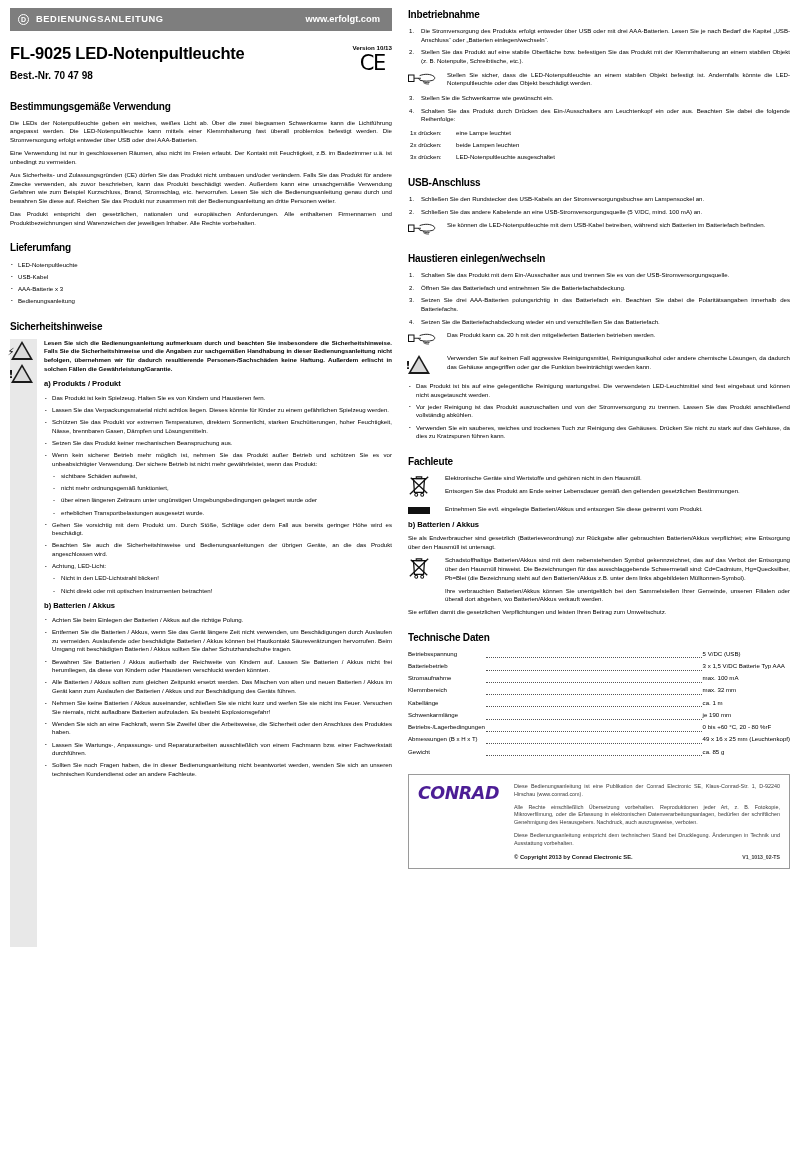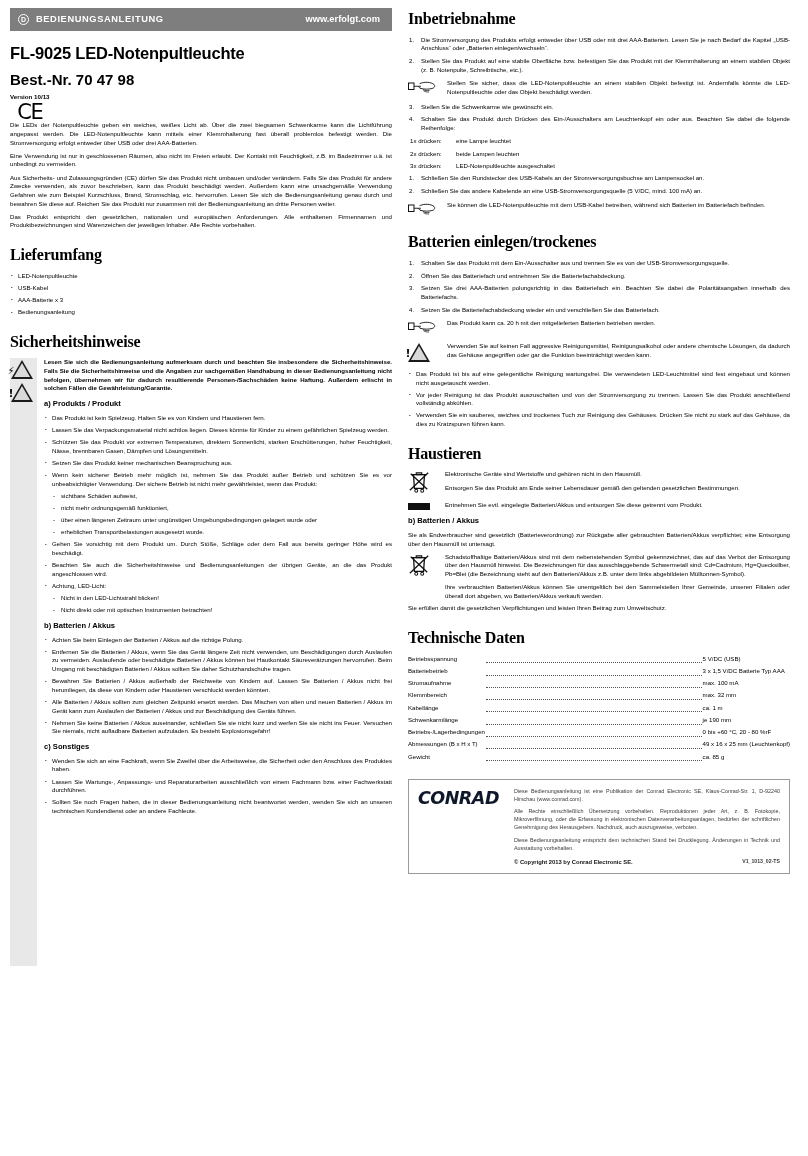--- a/index.html
+++ b/index.html
@@ -30,28 +30,28 @@
   .d-badge {
     width: 11px; height: 11px; border-radius: 50%;
     border: 1.3px solid #fff; color:#fff;
     font-size: 7px; font-weight: bold;
     display:flex; align-items:center; justify-content:center;
     line-height:1;
   }
   .hdr-title { color:#fff; font-weight:bold; font-size:9.3px; letter-spacing:.6px; }
   .hdr-url { color:#fff; font-weight:bold; font-size:9.3px; }
 
-  .titlerow { display:flex; justify-content:space-between; align-items:flex-start;flex-direction:column; }
+  .titlerow { display:flex; justify-content:space-between; align-items:flex-start; }
   h1.doc-title { font-size:16.5px; font-weight:bold; margin:0 0 4px 0; letter-spacing:-.2px; }
-  .bestnr { font-size:15px; font-weight:bold; margin:0; }
+  .bestnr { font-size:10px; font-weight:bold; margin:0; }
   .verbox { text-align:center; padding-top:2px; }
   .version { font-size:6.2px; font-weight:bold; margin-bottom:1px; }
   .ce { font-size:21px; font-weight:normal; letter-spacing:-1.5px; font-family:"DejaVu Sans", sans-serif; line-height:.9; }
 
-  h2 { font-size:16px; font-weight:bold; margin:14px 0 5px 0; letter-spacing:-.2px;font-family:Liberation Serif, serif; }
+  h2 { font-size:10px; font-weight:bold; margin:14px 0 5px 0; letter-spacing:-.2px; }
   h2.first { margin-top:16px; }
   h3 { font-size:7.6px; font-weight:bold; margin:6px 0 4px 0; }
   p { margin:0 0 4.5px 0; text-align:justify; }
 
   ul.dash { list-style:none; margin:0 0 3px 0; padding:0; }
   ul.dash > li {
     position:relative; padding-left:8px; margin-bottom:3.5px; text-align:justify;
   }
   ul.dash > li:before {
     content:"·"; position:absolute; left:1px; top:-.5px; font-weight:bold;
@@ -118,21 +118,21 @@
 
   
   .footer {
     border:1px solid #9a9a9a; padding:8px 9px 7px 9px; margin-top:14px;
     display:flex; gap:10px; color:#3b3b3b;
   }
   .flogo { width:86px; flex:0 0 86px; padding-top:2px; }
   .conrad-logo {
     font-family:"DejaVu Sans", sans-serif;
     font-size:17.5px; font-weight:bold; font-style:italic;
-    letter-spacing:-.5px; color:#0f172a; line-height:1;
+    letter-spacing:-.5px; color:#4c1d95; line-height:1;
   }
   .ftext { flex:1; font-size:5.4px; line-height:1.45; }
   .ftext p { margin:0 0 5px 0; text-align:justify; }
   .fbot { display:flex; justify-content:space-between; align-items:flex-end; margin-top:2px; }
   .fbot .cr { font-weight:bold; font-size:5.8px; color:#111; }
   .fbot .vcode { font-weight:bold; font-size:5.2px; }
 </style>
 </head>
 <body>
 
@@ -153,20 +153,21 @@
       <div>
         <h1 class="doc-title">FL-9025 LED-Notenpultleuchte</h1>
         <p class="bestnr">Best.-Nr. 70 47 98</p>
       </div>
       <div class="verbox">
         <div class="version">Version  10/13</div>
         <div class="ce">CE</div>
       </div>
     </div>
 
+    <h2 class="first">Bestimmungsgemäße Verwendung</h2>
     <p>Die LEDs der Notenpultleuchte geben ein weiches, weißes Licht ab. Über die zwei biegsamen Schwenkarme kann die Lichtführung angepasst werden. Die LED-Notenpultleuchte kann mittels einer Klemmhalterung fast überall problemlos befestigt werden. Die Stromversorgung erfolgt entweder über USB oder drei AAA-Batterien.</p>
     <p>Eine Verwendung ist nur in geschlossenen Räumen, also nicht im Freien erlaubt. Der Kontakt mit Feuchtigkeit, z.B. im Badezimmer u.ä. ist unbedingt zu vermeiden.</p>
     <p>Aus Sicherheits- und Zulassungsgründen (CE) dürfen Sie das Produkt nicht umbauen und/oder verändern. Falls Sie das Produkt für andere Zwecke verwenden, als zuvor beschrieben, kann das Produkt beschädigt werden. Außerdem kann eine unsachgemäße Verwendung Gefahren wie zum Beispiel Kurzschluss, Brand, Stromschlag, etc. hervorrufen. Lesen Sie sich die Bedienungsanleitung genau durch und bewahren Sie diese auf. Reichen Sie das Produkt nur zusammen mit der Bedienungsanleitung an dritte Personen weiter.</p>
     <p>Das Produkt entspricht den gesetzlichen, nationalen und europäischen Anforderungen. Alle enthaltenen Firmennamen und Produktbezeichnungen sind Warenzeichen der jeweiligen Inhaber. Alle Rechte vorbehalten.</p>
 
     <h2>Lieferumfang</h2>
     <ul class="dash">
       <li>LED-Notenpultleuchte</li>
       <li>USB-Kabel</li>
       <li>AAA-Batterie x 3</li>
@@ -218,21 +219,20 @@
 
         <h3>b) Batterien / Akkus</h3>
         <ul class="dash">
           <li>Achten Sie beim Einlegen der Batterien / Akkus auf die richtige Polung.</li>
           <li>Entfernen Sie die Batterien / Akkus, wenn Sie das Gerät längere Zeit nicht verwenden, um Beschädigungen durch Auslaufen zu vermeiden. Auslaufende oder beschädigte Batterien / Akkus können bei Hautkontakt Säureverätzungen hervorrufen. Beim Umgang mit beschädigten Batterien / Akkus sollten Sie daher Schutzhandschuhe tragen.</li>
           <li>Bewahren Sie Batterien / Akkus außerhalb der Reichweite von Kindern auf. Lassen Sie Batterien / Akkus nicht frei herumliegen, da diese von Kindern oder Haustieren verschluckt werden könnten.</li>
           <li>Alle Batterien / Akkus sollten zum gleichen Zeitpunkt ersetzt werden. Das Mischen von alten und neuen Batterien / Akkus im Gerät kann zum Auslaufen der Batterien / Akkus und zur Beschädigung des Geräts führen.</li>
           <li>Nehmen Sie keine Batterien / Akkus auseinander, schließen Sie sie nicht kurz und werfen Sie sie nicht ins Feuer. Versuchen Sie niemals, nicht aufladbare Batterien aufzuladen. Es besteht Explosionsgefahr!</li>
         </ul>
 
-        <h3>c) Sonstiges</h3>
         <ul class="dash">
           <li>Wenden Sie sich an eine Fachkraft, wenn Sie Zweifel über die Arbeitsweise, die Sicherheit oder den Anschluss des Produktes haben.</li>
           <li>Lassen Sie Wartungs-, Anpassungs- und Reparaturarbeiten ausschließlich von einem Fachmann bzw. einer Fachwerkstatt durchführen.</li>
           <li>Sollten Sie noch Fragen haben, die in dieser Bedienungsanleitung nicht beantwortet werden, wenden Sie sich an unseren technischen Kundendienst oder an andere Fachleute.</li>
         </ul>
       </div>
     </div>
   </div>
 
   <div class="col">
@@ -266,38 +266,39 @@
         <span class="lbl">1x drücken:</span><span>eine Lampe leuchtet</span>
       </div>
       <div>
         <span class="lbl">2x drücken:</span><span>beide Lampen leuchten</span>
       </div>
       <div>
         <span class="lbl">3x drücken:</span><span>LED-Notenpultleuchte ausgeschaltet</span>
       </div>
     </div>
 
+    <h2>USB-Anschluss</h2>
     <ol class="num">
       <li>Schließen Sie den Rundstecker des USB-Kabels an der Stromversorgungsbuchse am Lampensockel an.</li>
       <li>Schließen Sie das andere Kabelende an eine USB-Stromversorgungsquelle (5 V/DC, mind. 100 mA) an.</li>
     </ol>
     <div class="note">
       <div class="note-icons">
         <svg class="hand" viewBox="0 0 56 26" xmlns="http://www.w3.org/2000/svg">
           <rect x="1" y="6" width="11" height="13" fill="none" stroke="#111" stroke-width="2"></rect>
           <path d="M13 12.5 H25 M24 7 C34 3 46 4 52 9 C55 11.5 53 16 48 17 C42 18.5 33 19 26 17" fill="none" stroke="#111" stroke-width="1.8" stroke-linecap="round"></path>
           <path d="M26 17 C23 16 21 14 21 12.5" fill="none" stroke="#111" stroke-width="1.8"></path>
           <path d="M30 19 C33 21 38 22 43 21" fill="none" stroke="#111" stroke-width="1.6"></path>
           <path d="M31 21.5 C34 23.5 38 24.5 42 24" fill="none" stroke="#111" stroke-width="1.4"></path>
         </svg>
       </div>
       <div class="note-body">Sie können die LED-Notenpultleuchte mit dem USB-Kabel betreiben, während sich Batterien im Batteriefach befinden.</div>
     </div>
 
-    <h2>Batterien einlegen/trockenes</h2>
+    <h2>Haustieren einlegen/wechseln</h2>
     <ol class="num">
       <li>Schalten Sie das Produkt mit dem Ein-/Ausschalter aus und trennen Sie es von der USB-Stromversorgungsquelle.</li>
       <li>Öffnen Sie das Batteriefach und entnehmen Sie die Batteriefachabdeckung.</li>
       <li>Setzen Sie drei AAA-Batterien polungsrichtig in das Batteriefach ein. Beachten Sie dabei die Polaritätsangaben innerhalb des Batteriefachs.</li>
       <li>Setzen Sie die Batteriefachabdeckung wieder ein und verschließen Sie das Batteriefach.</li>
     </ol>
     <div class="note">
       <div class="note-icons">
         <svg class="hand" viewBox="0 0 56 26" xmlns="http://www.w3.org/2000/svg">
           <rect x="1" y="6" width="11" height="13" fill="none" stroke="#111" stroke-width="2"></rect>
@@ -318,21 +319,21 @@
         </div>
       </div>
       <div class="note-body">Verwenden Sie auf keinen Fall aggressive Reinigungsmittel, Reinigungsalkohol oder andere chemische Lösungen, da dadurch das Gehäuse angegriffen oder gar die Funktion beeinträchtigt werden kann.</div>
     </div>
     <ul class="dash">
       <li>Das Produkt ist bis auf eine gelegentliche Reinigung wartungsfrei. Die verwendeten LED-Leuchtmittel sind fest eingebaut und können nicht ausgetauscht werden.</li>
       <li>Vor jeder Reinigung ist das Produkt auszuschalten und von der Stromversorgung zu trennen. Lassen Sie das Produkt anschließend vollständig abkühlen.</li>
       <li>Verwenden Sie ein sauberes, weiches und trockenes Tuch zur Reinigung des Gehäuses. Drücken Sie nicht zu stark auf das Gehäuse, da dies zu Kratzspuren führen kann.</li>
     </ul>
 
-    <h2>Haustieren</h2>
+    <h2>Fachleute</h2>
 
     <div class="disprow">
       <div class="disp-ico">
         <svg class="bin" viewBox="0 0 24 26" xmlns="http://www.w3.org/2000/svg">
           <path d="M4 5 H20 M6 5 L7 20 H17 L18 5" fill="none" stroke="#111" stroke-width="1.4"></path>
           <path d="M9 3 H15 V5 H9 Z" fill="none" stroke="#111" stroke-width="1.2"></path>
           <circle cx="9" cy="22.5" r="1.6" fill="none" stroke="#111" stroke-width="1.1"></circle>
           <circle cx="15.5" cy="22.5" r="1.6" fill="none" stroke="#111" stroke-width="1.1"></circle>
           <path d="M2 22 L22 3" stroke="#111" stroke-width="1.4"></path>
           <path d="M3 4 L21 21" stroke="#111" stroke-width="1.4"></path>

